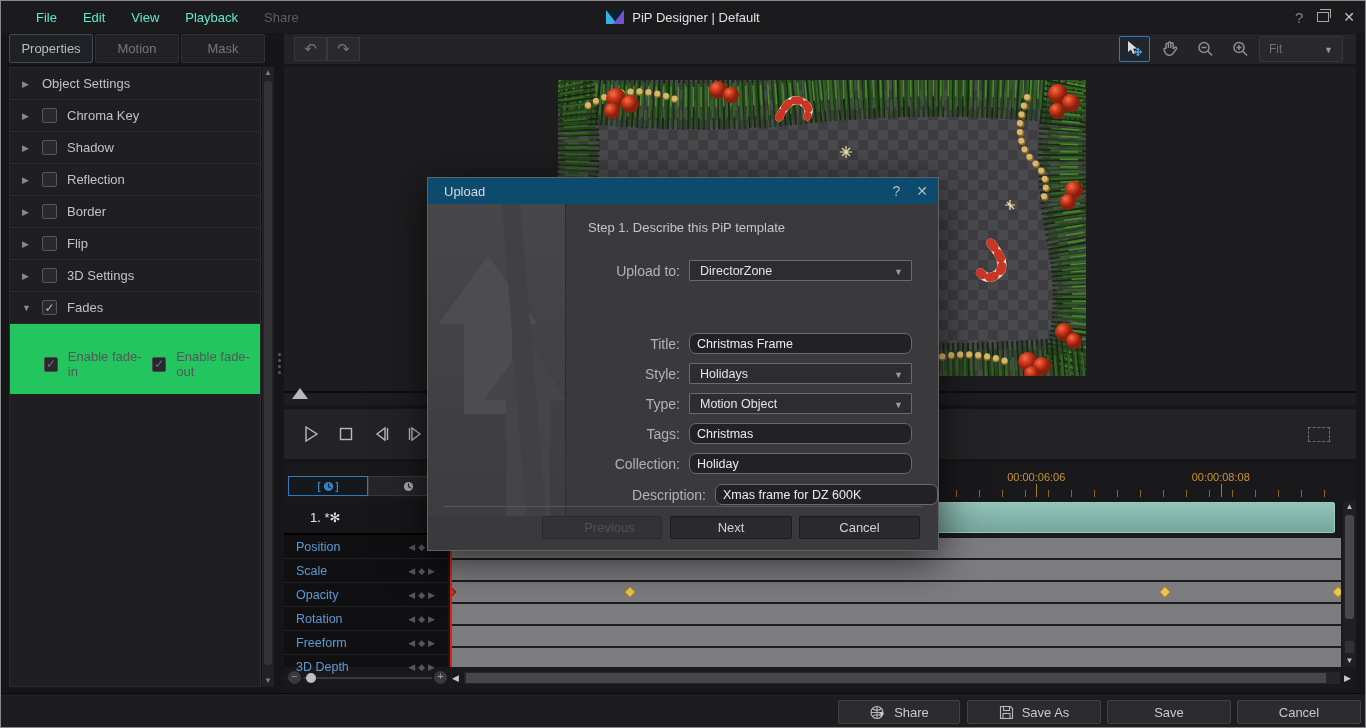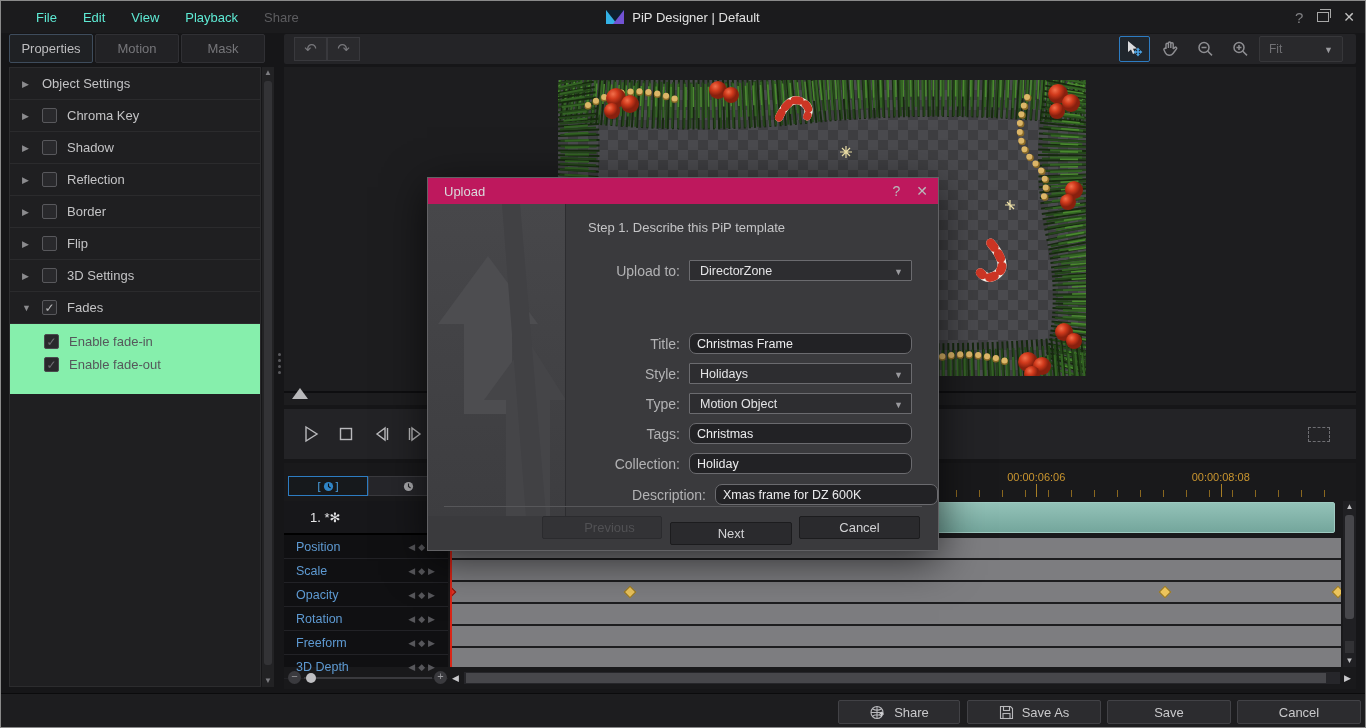--- a/index.html
+++ b/index.html
@@ -34,21 +34,21 @@
   
   .sidebar{position:absolute;left:8px;top:66px;width:252px;height:620px;background:#1f1f21;border:1px solid #2c2c2e;}
   .srow{height:32px;display:flex;align-items:center;border-bottom:1px solid #2b2b2d;padding-left:12px;gap:10px;}
   .exp{width:10px;color:#8b8b8e;font-size:9px;}
   .exp::after{content:"▶";}
   .exp.open::after{content:"▼";}
   .cb{width:15px;height:15px;border:1px solid #58585c;background:#29292c;border-radius:2px;display:flex;align-items:center;justify-content:center;color:#b8b8ba;font-size:12px;}
   .cb.on::after{content:"✓";}
   .cb.dim{border-color:#4a4a4e;color:#6f6f73;}
   .slabel{color:#c3c3c5;font-size:13px;}
-  .fades-sub{background:#86efac;height:70px;padding:10px 0 0 34px;display:flex;flex-direction:column;gap:8px;}
+  .fades-sub{background:#22c55e;height:70px;padding:10px 0 0 34px;display:flex;flex-direction:row;gap:8px;}
   .fsub{display:flex;align-items:center;gap:10px;}
   .fsub .slabel{color:#55585b;}
   .side-scroll{position:absolute;left:261px;top:66px;width:12px;height:620px;background:#222224;}
   .side-scroll .up,.side-scroll .dn{position:absolute;left:0;width:12px;height:12px;color:#7c7c80;font-size:8px;text-align:center;line-height:12px;}
   .side-scroll .dn{bottom:0;}
   .side-scroll .thumb{position:absolute;left:2px;top:14px;width:8px;height:584px;background:#333336;border-radius:3px;}
   .splitter{position:absolute;left:276px;top:352px;width:4px;height:26px;display:flex;flex-direction:column;gap:3px;align-items:center;}
   .splitter i{width:3px;height:3px;background:#5a5a5e;border-radius:50%;}
   
   .preview{position:absolute;left:283px;top:66px;width:1072px;height:338px;background:#1d1d1f;}
@@ -96,21 +96,21 @@
   .zline{position:absolute;left:16px;top:6px;width:128px;height:2px;background:#3a3a3e;}
   .zdot{position:absolute;left:18px;top:2px;width:10px;height:10px;border-radius:50%;background:#bfbfc2;}
   .harrow{position:absolute;top:2px;color:#c8c8cb;font-size:9px;}
   .htrack{position:absolute;left:180px;top:1px;width:876px;height:12px;background:#26262a;}
   .hthumb{position:absolute;left:2px;top:1px;width:860px;height:10px;background:#47474b;}
   
   .footer{position:absolute;left:0;top:692px;width:1366px;height:36px;background:#1d1d1f;border-top:1px solid #0b0b0c;}
   .fbtn{position:absolute;top:6px;height:24px;background:#2c2c2f;border:1px solid #424246;border-radius:2px;color:#c9c9cb;font-size:13px;display:flex;align-items:center;justify-content:center;gap:8px;}
   
   .dialog{position:absolute;left:426px;top:176px;width:512px;height:374px;background:#3a3a3d;border:1px solid #626265;box-shadow:0 10px 40px rgba(0,0,0,.65);z-index:10;}
-  .dtitle{height:26px;background:#be185d;display:flex;align-items:center;padding:0 10px 0 16px;color:#dadadc;font-size:13px;}
+  .dtitle{height:26px;background:#0c4a6e;display:flex;align-items:center;padding:0 10px 0 16px;color:#dadadc;font-size:13px;}
   .dtctl{margin-left:auto;display:flex;gap:16px;color:#b9b9bb;font-size:14px;align-items:center;}
   .dbody{position:absolute;left:0;top:26px;width:510px;height:312px;display:flex;}
   .dleft{width:138px;height:100%;background:linear-gradient(#47474a,#3d3d40);border-right:1px solid #2d2d30;position:relative;overflow:hidden;}
   .dform{position:relative;flex:1;}
   .dstep{position:absolute;left:22px;top:16px;color:#c4c4c6;font-size:13px;}
   .frow{position:absolute;left:0;width:100%;display:flex;align-items:center;}
   .flabel{width:123px;text-align:right;color:#b2b2b4;font-size:14px;padding-right:9px;}
   .field{width:223px;height:21px;}
   input.field{background:#222225;border:1px solid #6b6b6f;color:#ececee;font-size:12.5px;padding:0 7px;border-radius:7px;}
   .dd{background:#2d2d30;border:1px solid #6b6b6f;border-radius:1px;display:flex;align-items:center;justify-content:space-between;padding:0 8px 0 10px;color:#e4e4e6;font-size:12.5px;}
@@ -561,18 +561,18 @@
 
         <div class="frow" style="top:280px;justify-content:flex-end;">
           <span class="flabel">Description:</span>
           <input class="field" value="Xmas frame for DZ 600K" style="">
         </div>
       </div>
     </div>
     <div class="dsep"></div>
     <div class="dbtns">
       <div class="dbtn disabled" style="left:114px;width:120px;padding-left:15px;">Previous</div>
-      <div class="dbtn" style="left:242px;width:122px;margin-top:6px;">Next</div>
+      <div class="dbtn" style="left:242px;width:122px;">Next</div>
       <div class="dbtn" style="left:371px;width:121px;">Cancel</div>
     </div>
   </div>
 
 </div>
 
 </body></html>

